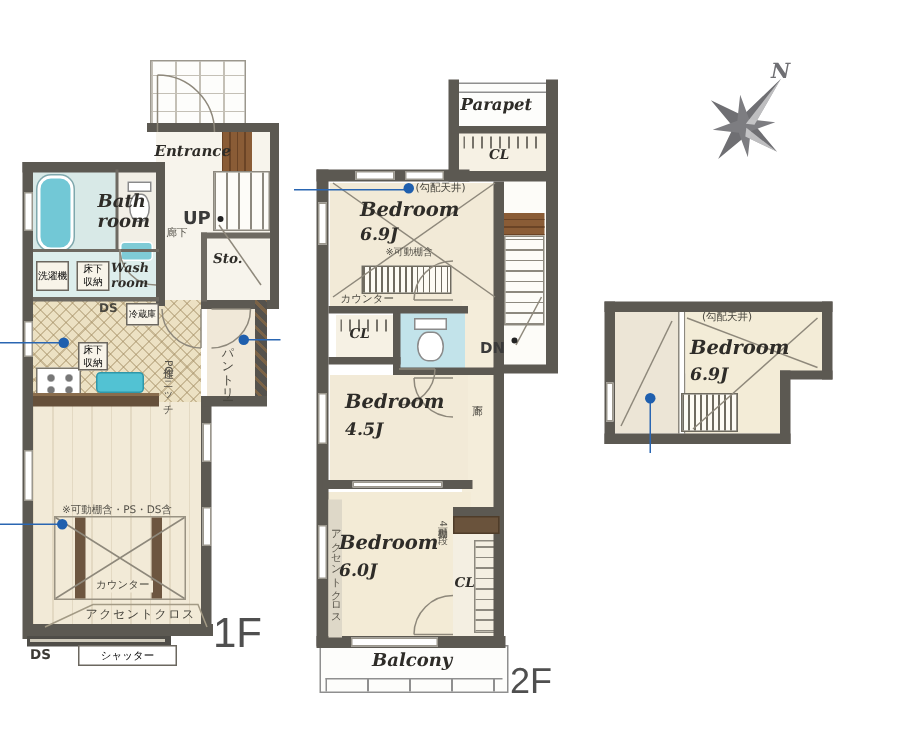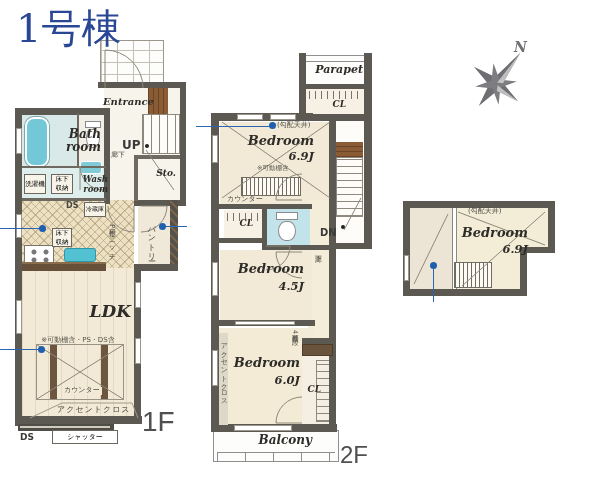--- a/index.html
+++ b/index.html
@@ -5,45 +5,42 @@
   * { box-sizing: border-box; margin: 0; padding: 0; }
   body { background: #ffffff; width: 600px; height: 490px; overflow: hidden; }
   .canvas { position: relative; width: 600px; height: 490px; background: #fff;
             font-family: "DejaVu Sans", sans-serif; }
   .abs { position: absolute; }
   .wall { position: absolute; background: #5c5952; z-index: 3; }
   .thinwall { position: absolute; background: #6e6a62; z-index: 3; }
   .flr { position: absolute; z-index: 1; }
   .fix { position: absolute; z-index: 2; }
   .win { position: absolute; background: #fff; border: 1px solid #9b978d; z-index: 4; }
-  .t { position: absolute; color: #3c3a35; line-height: 1.12; z-index: 6; white-space: pre-line; }
-  .rm { font-family: "DejaVu Serif", serif; font-style: italic; font-weight: bold; color: #2e2c28; text-align: right; }
+  .t { position: absolute; color: #3c3a35; line-height: 1.12; z-index: 6; white-space: pre-line; text-align: center; }
+  .rm { font-family: "DejaVu Serif", serif; font-style: italic; font-weight: bold; color: #2e2c28; text-align: left; }
   .v { writing-mode: vertical-rl; }
   .bx { position: absolute; border: 1px solid #6b675f; background: #f8f4e9; display: flex;
         align-items: center; justify-content: center; text-align: center; z-index: 4; white-space: pre-line; }
   .tickx { position: absolute; background-image: repeating-linear-gradient(90deg, #77736a 0 1px, transparent 1px 6px); z-index: 4; }
   .stairsv { position: absolute; background-color: #fdfcf8; background-image: repeating-linear-gradient(90deg, #8d897f 0 1px, transparent 1px 8px); border: 1px solid #8d897f; z-index: 2; }
   .stairsh { position: absolute; background-color: #fdfcf8; background-image: repeating-linear-gradient(0deg, #8d897f 0 1px, transparent 1px 7px); border: 1px solid #8d897f; z-index: 2; }
   .comb { position: absolute; background-color: #fdfbf4; background-image: repeating-linear-gradient(90deg, #6f6b60 0 1px, transparent 1px 4px); border: 1px solid #6f6b60; z-index: 4; }
   .hatch { background-image: repeating-linear-gradient(45deg, rgba(160,138,96,.45) 0 1px, transparent 1px 6px),
                              repeating-linear-gradient(-45deg, rgba(160,138,96,.45) 0 1px, transparent 1px 6px); }
   .wood { background-image: repeating-linear-gradient(90deg, rgba(150,128,88,.16) 0 1px, transparent 1px 13px); }
   .marker { position: absolute; width: 7px; height: 7px; border-radius: 50%; background: #1f5fae; z-index: 9; }
   .mline { position: absolute; background: #2a66b2; z-index: 8; }
   .bdot { position: absolute; width: 4px; height: 4px; border-radius: 50%; background: #222; z-index: 7; }
   svg.lines { position: absolute; left: 0; top: 0; z-index: 5; pointer-events: none; }
 </style>
 </head>
 <body>
 
 <div class="canvas">
 
-  <div class="abs" style="left:16px;top:8px;display:flex;align-items:baseline;z-index:10">
-    <span style="font-family:'DejaVu Serif',serif;font-size:40px;color:#2a4795;line-height:1">1号棟</span>
-  </div>
 
   <svg class="abs" style="left:452px;top:34px;z-index:10" width="96" height="94" viewBox="0 0 96 94">
     <g transform="translate(44,50) rotate(38)">
       <polygon points="0,-40 5,-5 28,0 5,5 0,28 -5,5 -28,0 -5,-5" fill="#6f6f73"></polygon>
       <polygon transform="rotate(45)" points="0,-21 4,-4 21,0 4,4 0,21 -4,4 -21,0 -4,-4" fill="#7d7d81"></polygon>
       <polygon points="0,-40 5,-5 0,-2" fill="#ffffff" opacity="0.55"></polygon>
       <polygon points="28,0 5,5 2,0" fill="#ffffff" opacity="0.55"></polygon>
     </g>
     <text x="62" y="18" font-size="14" font-style="italic" font-weight="bold" font-family="DejaVu Serif, serif" fill="#6f6f73">N</text>
   </svg>
@@ -113,21 +110,20 @@
   <div class="bdot" style="left:145px;top:144px"></div>
   <div class="t rm" style="left:142px;top:168px;width:34px;font-size:9px">Sto.</div>
   <div class="t" style="left:111px;top:152px;font-size:7px;color:#55524a">廊下</div>
   <div class="t rm" style="left:65px;top:128px;width:36px;font-size:12px">Bath
 room</div>
   <div class="t rm" style="left:74px;top:175px;width:34px;font-size:8.5px">Wash
 room</div>
   <div class="t" style="left:66px;top:202px;font-size:8px;font-weight:bold;color:#4a4840">DS</div>
   <div class="t v" style="left:107px;top:224px;height:66px;font-size:7px;color:#55524a">造作PCニッチ</div>
   <div class="t v" style="left:146px;top:220px;height:48px;font-size:8px;color:#4a4840">パントリー</div>
-  <div class="t rm" style="left:25px;top:302px;width:106px;font-size:17px">LDK</div>
   <div class="t" style="left:25px;top:337px;width:106px;font-size:7px;text-align:center;color:#55524a">※可動棚含・PS・DS含</div>
   <div class="t" style="left:62px;top:387px;font-size:7px;background:#f2ead7;padding:0 2px;color:#4a4840">カウンター</div>
   <div class="t" style="left:57px;top:406px;font-size:8px;letter-spacing:1px;color:#4a4840">アクセントクロス</div>
   <div class="t" style="left:20px;top:432px;font-size:9px;font-weight:bold;color:#3c3a35">DS</div>
   <div class="t" style="left:142px;top:406px;font-size:28px;font-family:'Liberation Sans',sans-serif;color:#4f4f4f">1F</div>
 
   <div class="flr" style="left:303px;top:55px;width:68px;height:32px;background:#fdfdfb;border:1.5px solid #8f8f8f"></div>
   <div class="abs" style="left:306px;top:61px;width:62px;height:1px;background:#8f8f8f;z-index:2"></div>
   <div class="flr" style="left:305px;top:88px;width:60px;height:28px;background:#f6f1e4"></div>
   <div class="tickx" style="left:309px;top:91px;width:52px;height:8px"></div>

